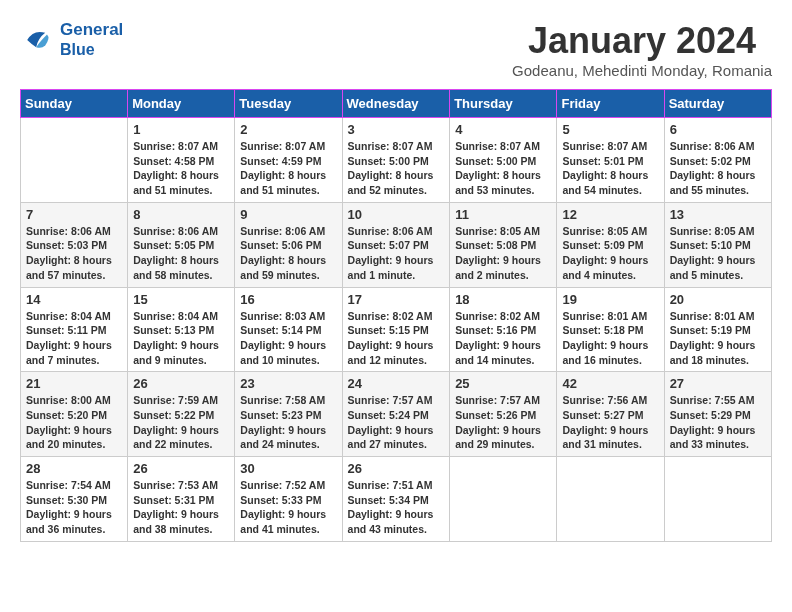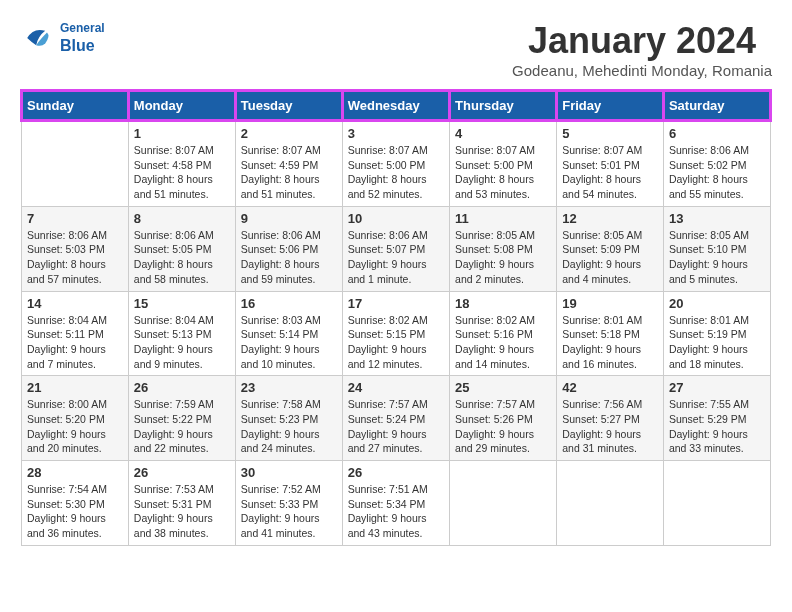--- a/index.html
+++ b/index.html
@@ -42,21 +42,21 @@
       border-collapse: collapse;
       font-size: 11px;
     }
     .calendar th {
       background-color: #1a5fa8;
       color: #fff;
       padding: 6px 4px;
       text-align: left;
       font-size: 13px;
       font-weight: bold;
-      border: 3px solid #d946ef;
+      border: 1px solid #d946ef;
     }
     .calendar td {
       vertical-align: top;
       border: 1px solid #ccc;
       padding: 4px 5px;
       width: 108px;
       min-height: 80px;
       background: #fff;
     }
     .calendar tr:nth-child(even) td {
@@ -66,36 +66,37 @@
       font-size: 13px;
       font-weight: bold;
       color: #333;
       display: block;
       margin-bottom: 2px;
     }
     .day-info {
       color: #333;
       line-height: 1.4;
       font-size: 10.5px;
+      font-weight: bold;
     }
     .empty-cell {
       background: #fff !important;
     }
   </style>
 </head>
 <body>
 
 <div class="header">
   <div class="logo">
     <svg class="logo-bird" viewBox="0 0 40 40">
       <path d="M8 20 Q15 8 28 12 Q20 18 18 28 Q12 24 8 20Z" fill="#1a5fa8"></path>
       <path d="M18 28 Q22 22 30 14 Q34 18 28 26 Q24 30 18 28Z" fill="#4a9fd4"></path>
     </svg>
     <div>
-      <div style="font-size:12px;font-weight:bold;color:#1a5fa8;line-height:1.2;">General</div>
+      <div style="font-size:17px;font-weight:bold;color:#1a5fa8;line-height:1.2;">General</div>
       <div style="font-size:16px;font-weight:bold;color:#1a5fa8;line-height:1.2;">Blue</div>
     </div>
   </div>
   <div class="title-block">
     <div class="month-title">January 2024</div>
     <div class="location">Godeanu, Mehedinti Monday, Romania</div>
   </div>
 </div>
 
 <table class="calendar">

